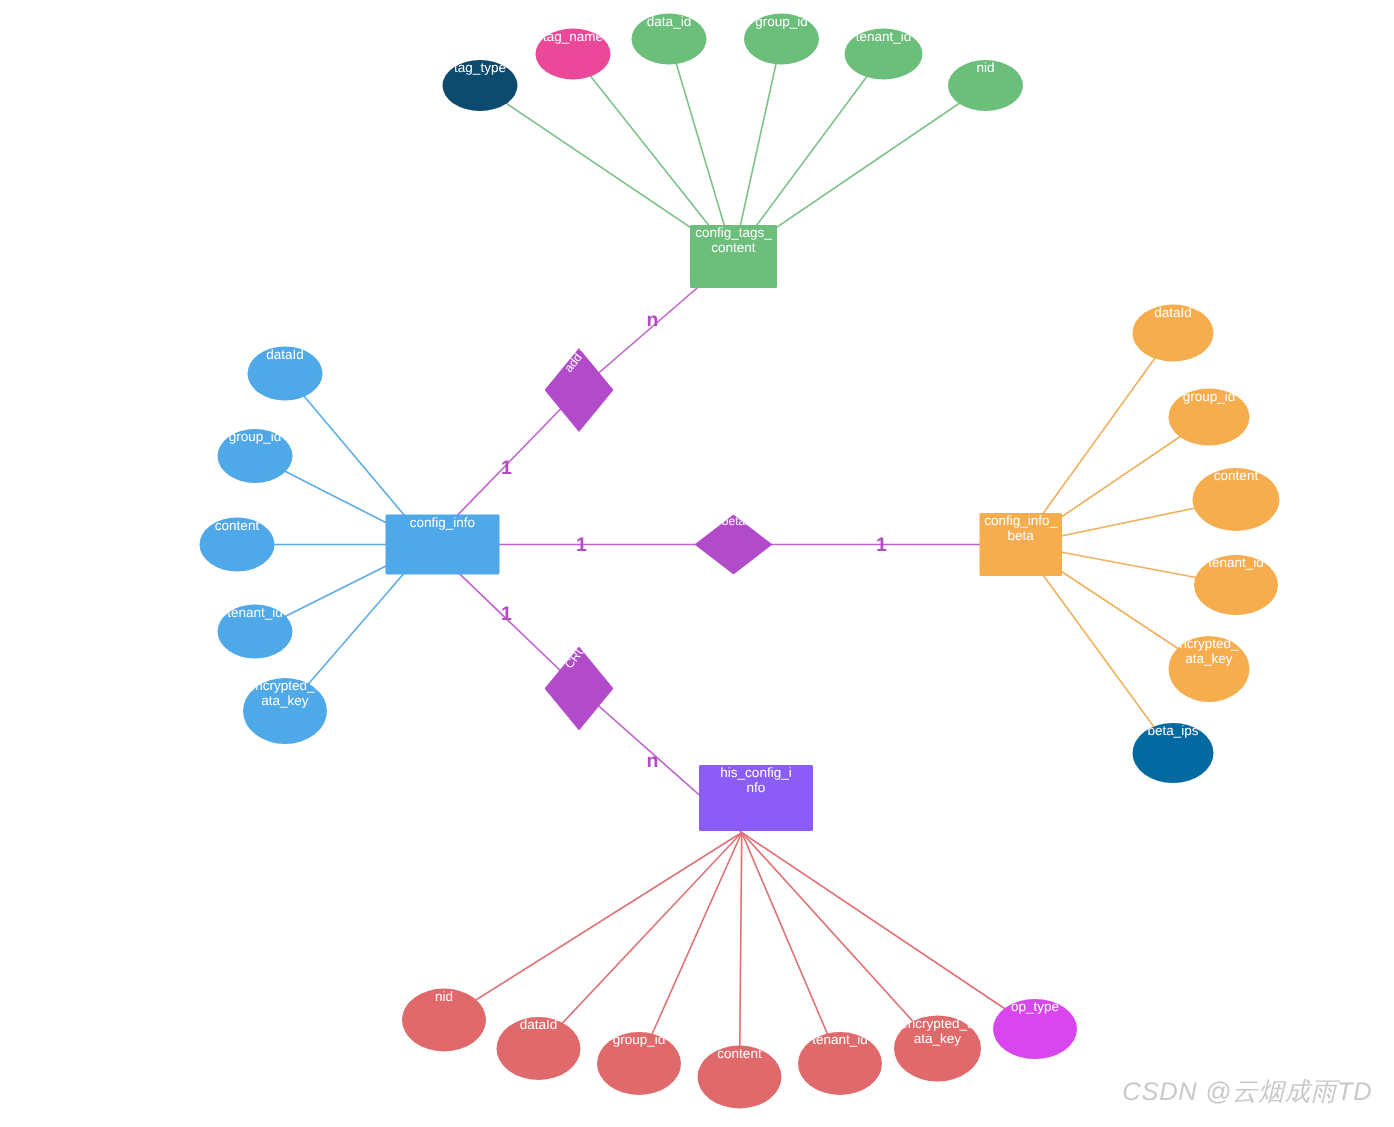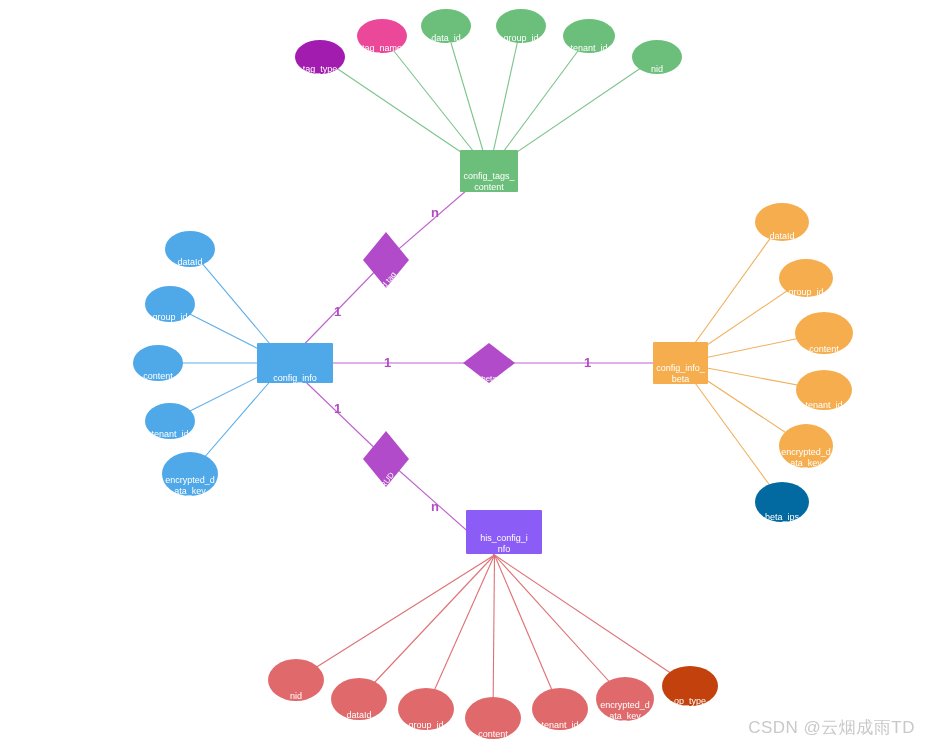--- a/index.html
+++ b/index.html
@@ -22,21 +22,21 @@
     position: absolute;
     left: 0;
     top: 0;
     width: 929px;
     height: 751px;
     pointer-events: none;
   }
   .node {
     position: absolute;
     display: flex;
-    align-items: flex-end;
+    align-items: flex-start;
     justify-content: center;
     text-align: center;
     color: #ffffff;
     box-sizing: border-box;
     line-height: 1.15;
     white-space: pre-line;
     overflow: hidden;
   }
   .ellipse {
     border-radius: 50%;
@@ -64,20 +64,21 @@
     line-height: 1;
   }
   .watermark {
     position: absolute;
     right: 14px;
     bottom: 12px;
     color: #c9c9c9;
     font-size: 17px;
     letter-spacing: 0.5px;
     white-space: nowrap;
+    font-style: italic;
   }
 </style>
 </head>
 <body>
 
 <div id="canvas">
 
   <svg id="edges" viewBox="0 0 929 751" xmlns="http://www.w3.org/2000/svg">
       <line x1="320" y1="57" x2="489" y2="171" stroke="#7cc389" stroke-width="1.1"></line>
       <line x1="382" y1="36" x2="489" y2="171" stroke="#7cc389" stroke-width="1.1"></line>
@@ -112,21 +113,21 @@
     </svg>
 
   <div id="nodes">
       <div class="node entity" style="left: 460px; top: 150px; width: 58px; height: 42px; background: rgb(107, 191, 123);"><span>config_tags_
 content</span></div>
       <div class="node entity" style="left: 257px; top: 343px; width: 76px; height: 40px; background: rgb(79, 168, 232);"><span>config_info</span></div>
       <div class="node entity" style="left: 653px; top: 342px; width: 55px; height: 42px; background: rgb(245, 173, 78);"><span>config_info_
 beta</span></div>
       <div class="node entity" style="left: 466px; top: 510px; width: 76px; height: 44px; background: #8b5cf6;"><span>his_config_i
 nfo</span></div>
-      <div class="node ellipse" style="left: 295px; top: 40px; width: 50px; height: 34px; background: #a21caf;"><span>tag_type</span></div>
+      <div class="node ellipse" style="left: 295px; top: 40px; width: 50px; height: 34px; background: #0c4a6e;"><span>tag_type</span></div>
       <div class="node ellipse" style="left: 357px; top: 19px; width: 50px; height: 34px; background: #ec4899;"><span>tag_name</span></div>
       <div class="node ellipse" style="left: 421px; top: 9px; width: 50px; height: 34px; background: rgb(107, 191, 123);"><span>data_id</span></div>
       <div class="node ellipse" style="left: 496px; top: 9px; width: 50px; height: 34px; background: rgb(107, 191, 123);"><span>group_id</span></div>
       <div class="node ellipse" style="left: 563px; top: 19px; width: 52px; height: 34px; background: rgb(107, 191, 123);"><span>tenant_id</span></div>
       <div class="node ellipse" style="left: 632px; top: 40px; width: 50px; height: 34px; background: rgb(107, 191, 123);"><span>nid</span></div>
       <div class="node ellipse" style="left: 165px; top: 231px; width: 50px; height: 36px; background: rgb(79, 168, 232);"><span>dataId</span></div>
       <div class="node ellipse" style="left: 145px; top: 286px; width: 50px; height: 36px; background: rgb(79, 168, 232);"><span>group_id</span></div>
       <div class="node ellipse" style="left: 133px; top: 345px; width: 50px; height: 36px; background: rgb(79, 168, 232);"><span>content</span></div>
       <div class="node ellipse" style="left: 145px; top: 403px; width: 50px; height: 36px; background: rgb(79, 168, 232);"><span>tenant_id</span></div>
       <div class="node ellipse" style="left: 162px; top: 452px; width: 56px; height: 44px; background: rgb(79, 168, 232);"><span>encrypted_d
@@ -138,21 +139,21 @@
       <div class="node ellipse" style="left: 779px; top: 424px; width: 54px; height: 44px; background: rgb(245, 173, 78);"><span>encrypted_d
 ata_key</span></div>
       <div class="node ellipse" style="left: 755px; top: 482px; width: 54px; height: 40px; background: #0369a1;"><span>beta_ips</span></div>
       <div class="node ellipse" style="left: 268px; top: 659px; width: 56px; height: 42px; background: rgb(224, 105, 107);"><span>nid</span></div>
       <div class="node ellipse" style="left: 331px; top: 678px; width: 56px; height: 42px; background: rgb(224, 105, 107);"><span>dataId</span></div>
       <div class="node ellipse" style="left: 398px; top: 688px; width: 56px; height: 42px; background: rgb(224, 105, 107);"><span>group_id</span></div>
       <div class="node ellipse" style="left: 465px; top: 697px; width: 56px; height: 42px; background: rgb(224, 105, 107);"><span>content</span></div>
       <div class="node ellipse" style="left: 532px; top: 688px; width: 56px; height: 42px; background: rgb(224, 105, 107);"><span>tenant_id</span></div>
       <div class="node ellipse" style="left: 596px; top: 677px; width: 58px; height: 44px; background: rgb(224, 105, 107);"><span>encrypted_d
 ata_key</span></div>
-      <div class="node ellipse" style="left: 662px; top: 666px; width: 56px; height: 40px; background: #c2410c;"><span>op_type</span></div>
+      <div class="node ellipse" style="left: 662px; top: 666px; width: 56px; height: 40px; background: #d946ef;"><span>op_type</span></div>
       <div class="node rel" style="left: 363px; top: 232px; width: 46px; height: 56px; background: rgb(178, 75, 201); clip-path: polygon(50% 0%, 100% 50%, 50% 100%, 0% 50%);"><span class="rel-inner">add tag</span></div>
       <div class="node rel flat" style="left: 463px; top: 343px; width: 52px; height: 40px; background: rgb(178, 75, 201); clip-path: polygon(50% 0%, 100% 50%, 50% 100%, 0% 50%);"><span class="rel-inner">beta</span></div>
       <div class="node rel" style="left: 363px; top: 431px; width: 46px; height: 56px; background: rgb(178, 75, 201); clip-path: polygon(50% 0%, 100% 50%, 50% 100%, 0% 50%);"><span class="rel-inner">CRUD</span></div>
     </div>
 
   <div id="cards">
       <div class="card-label" style="left: 431px; top: 206px; color: rgb(179, 75, 196);">n</div>
       <div class="card-label" style="left: 334px; top: 305px; color: rgb(179, 75, 196);">1</div>
       <div class="card-label" style="left: 384px; top: 356px; color: rgb(179, 75, 196);">1</div>
       <div class="card-label" style="left: 584px; top: 356px; color: rgb(179, 75, 196);">1</div>

